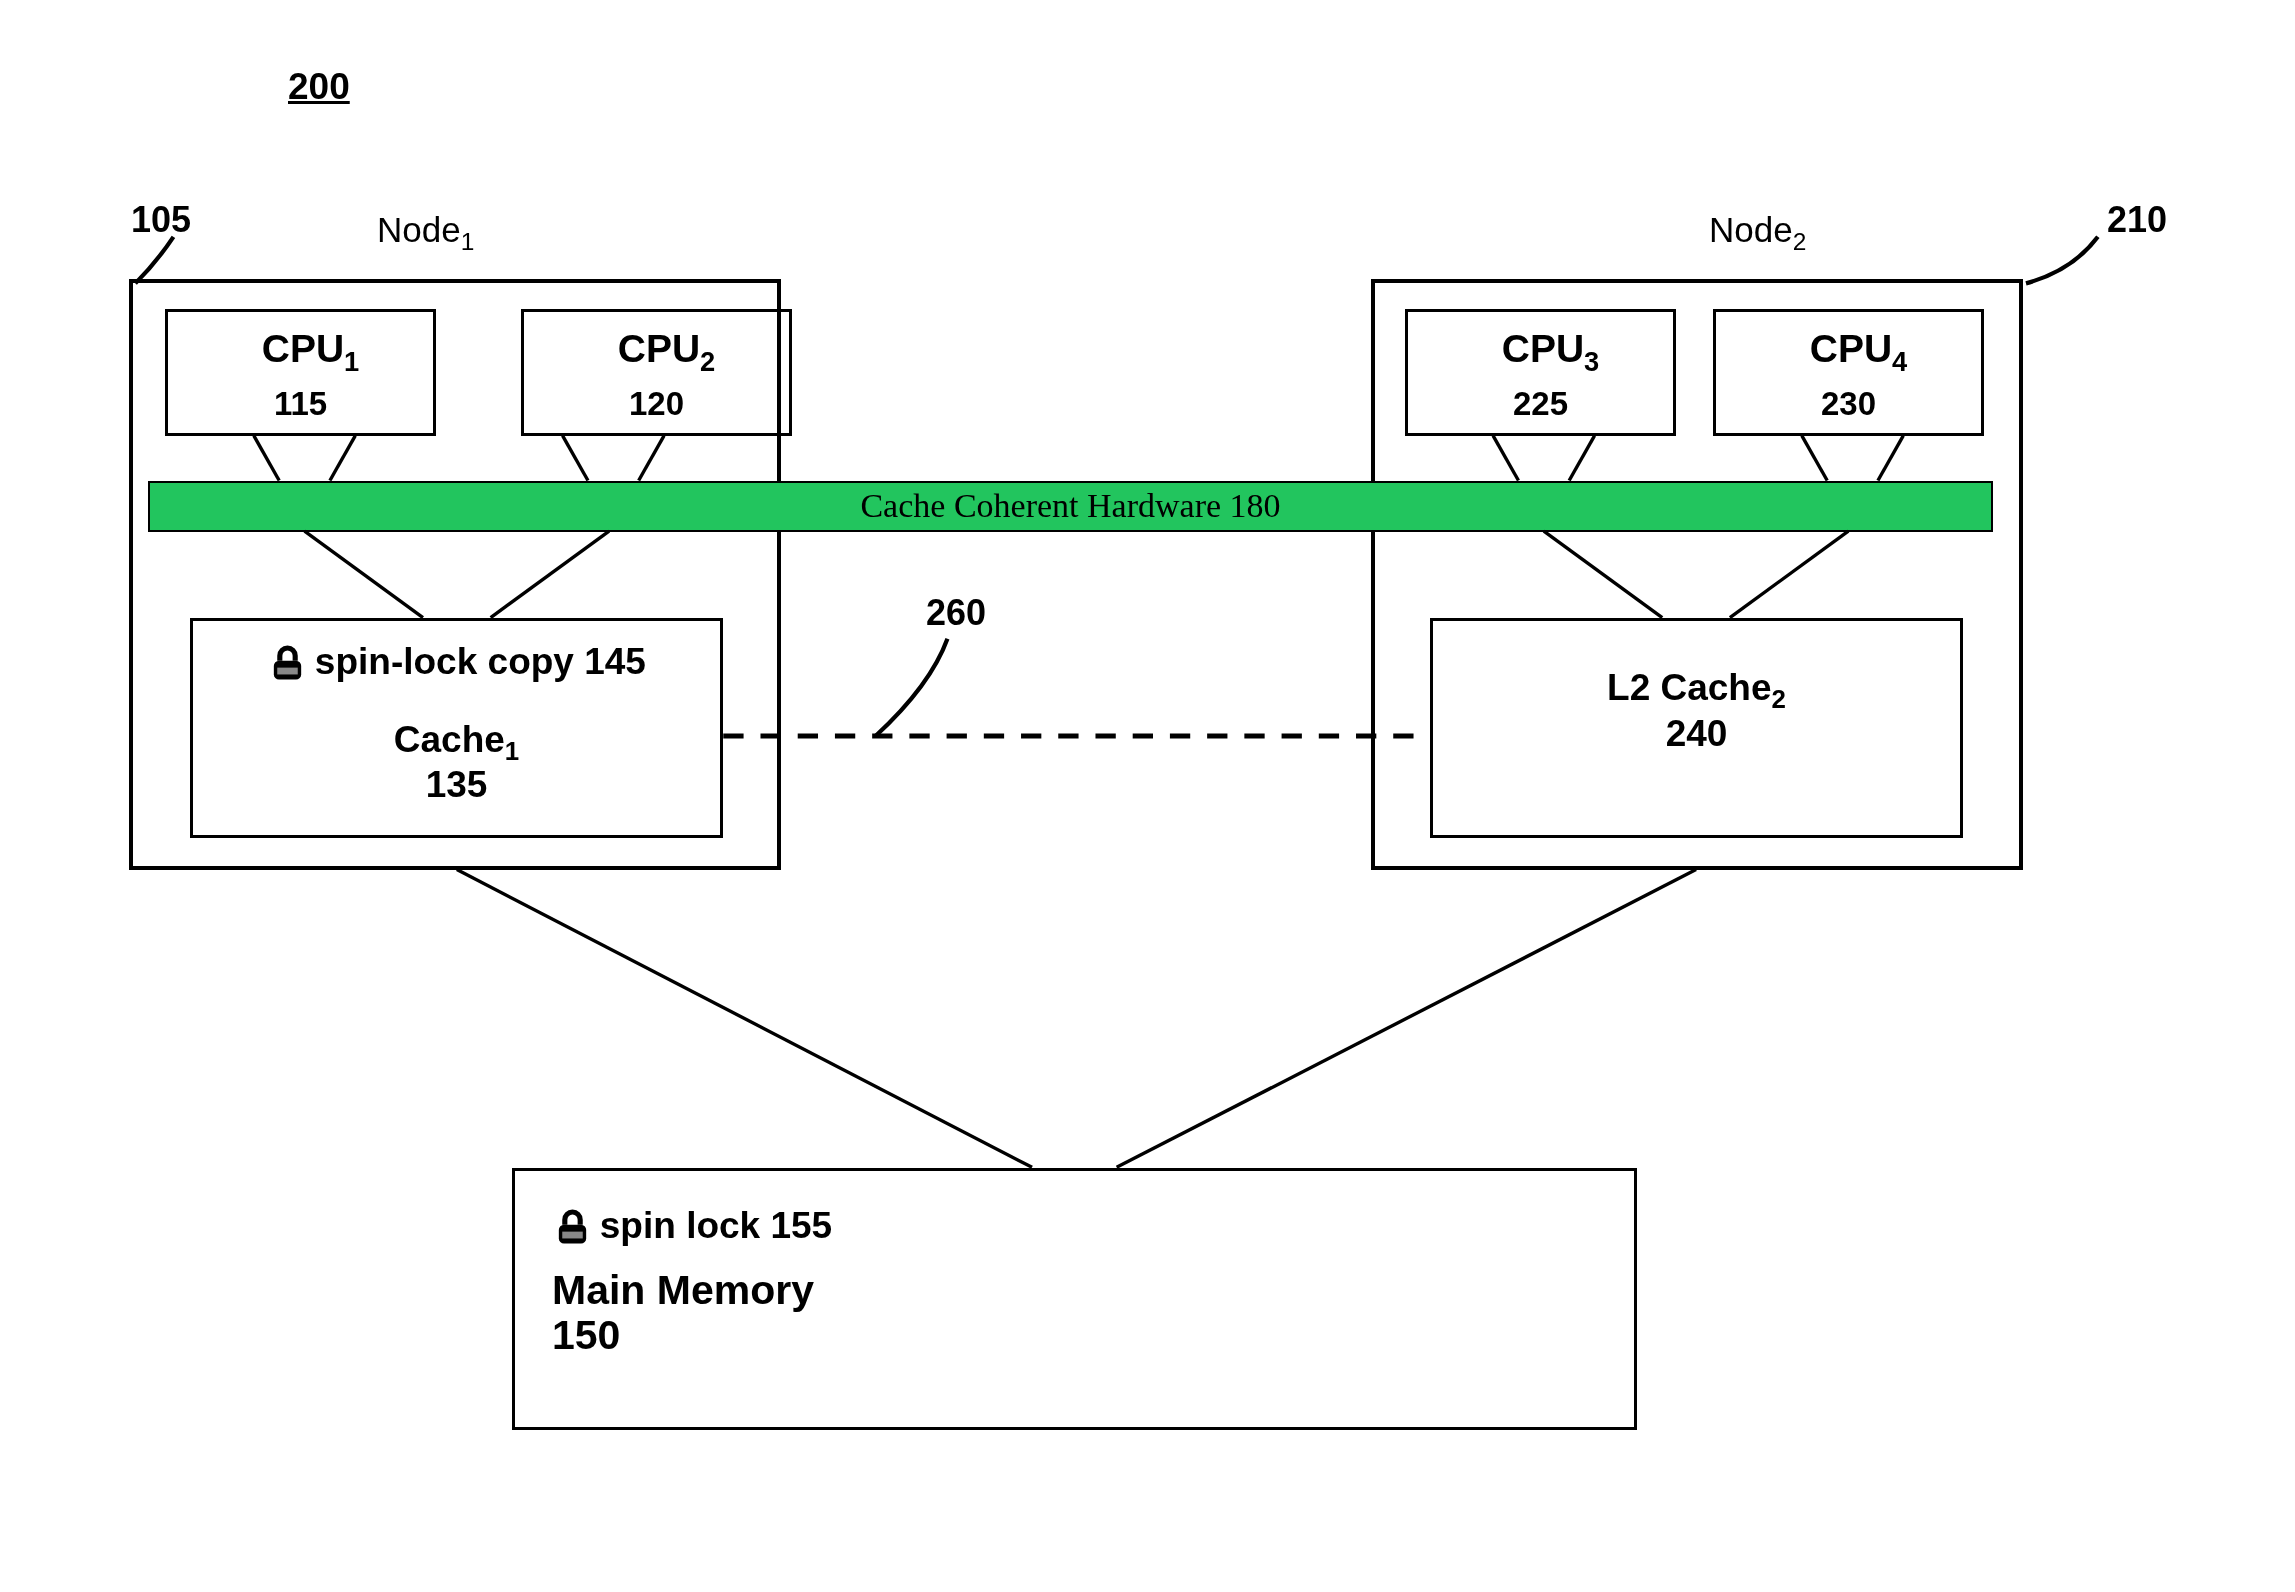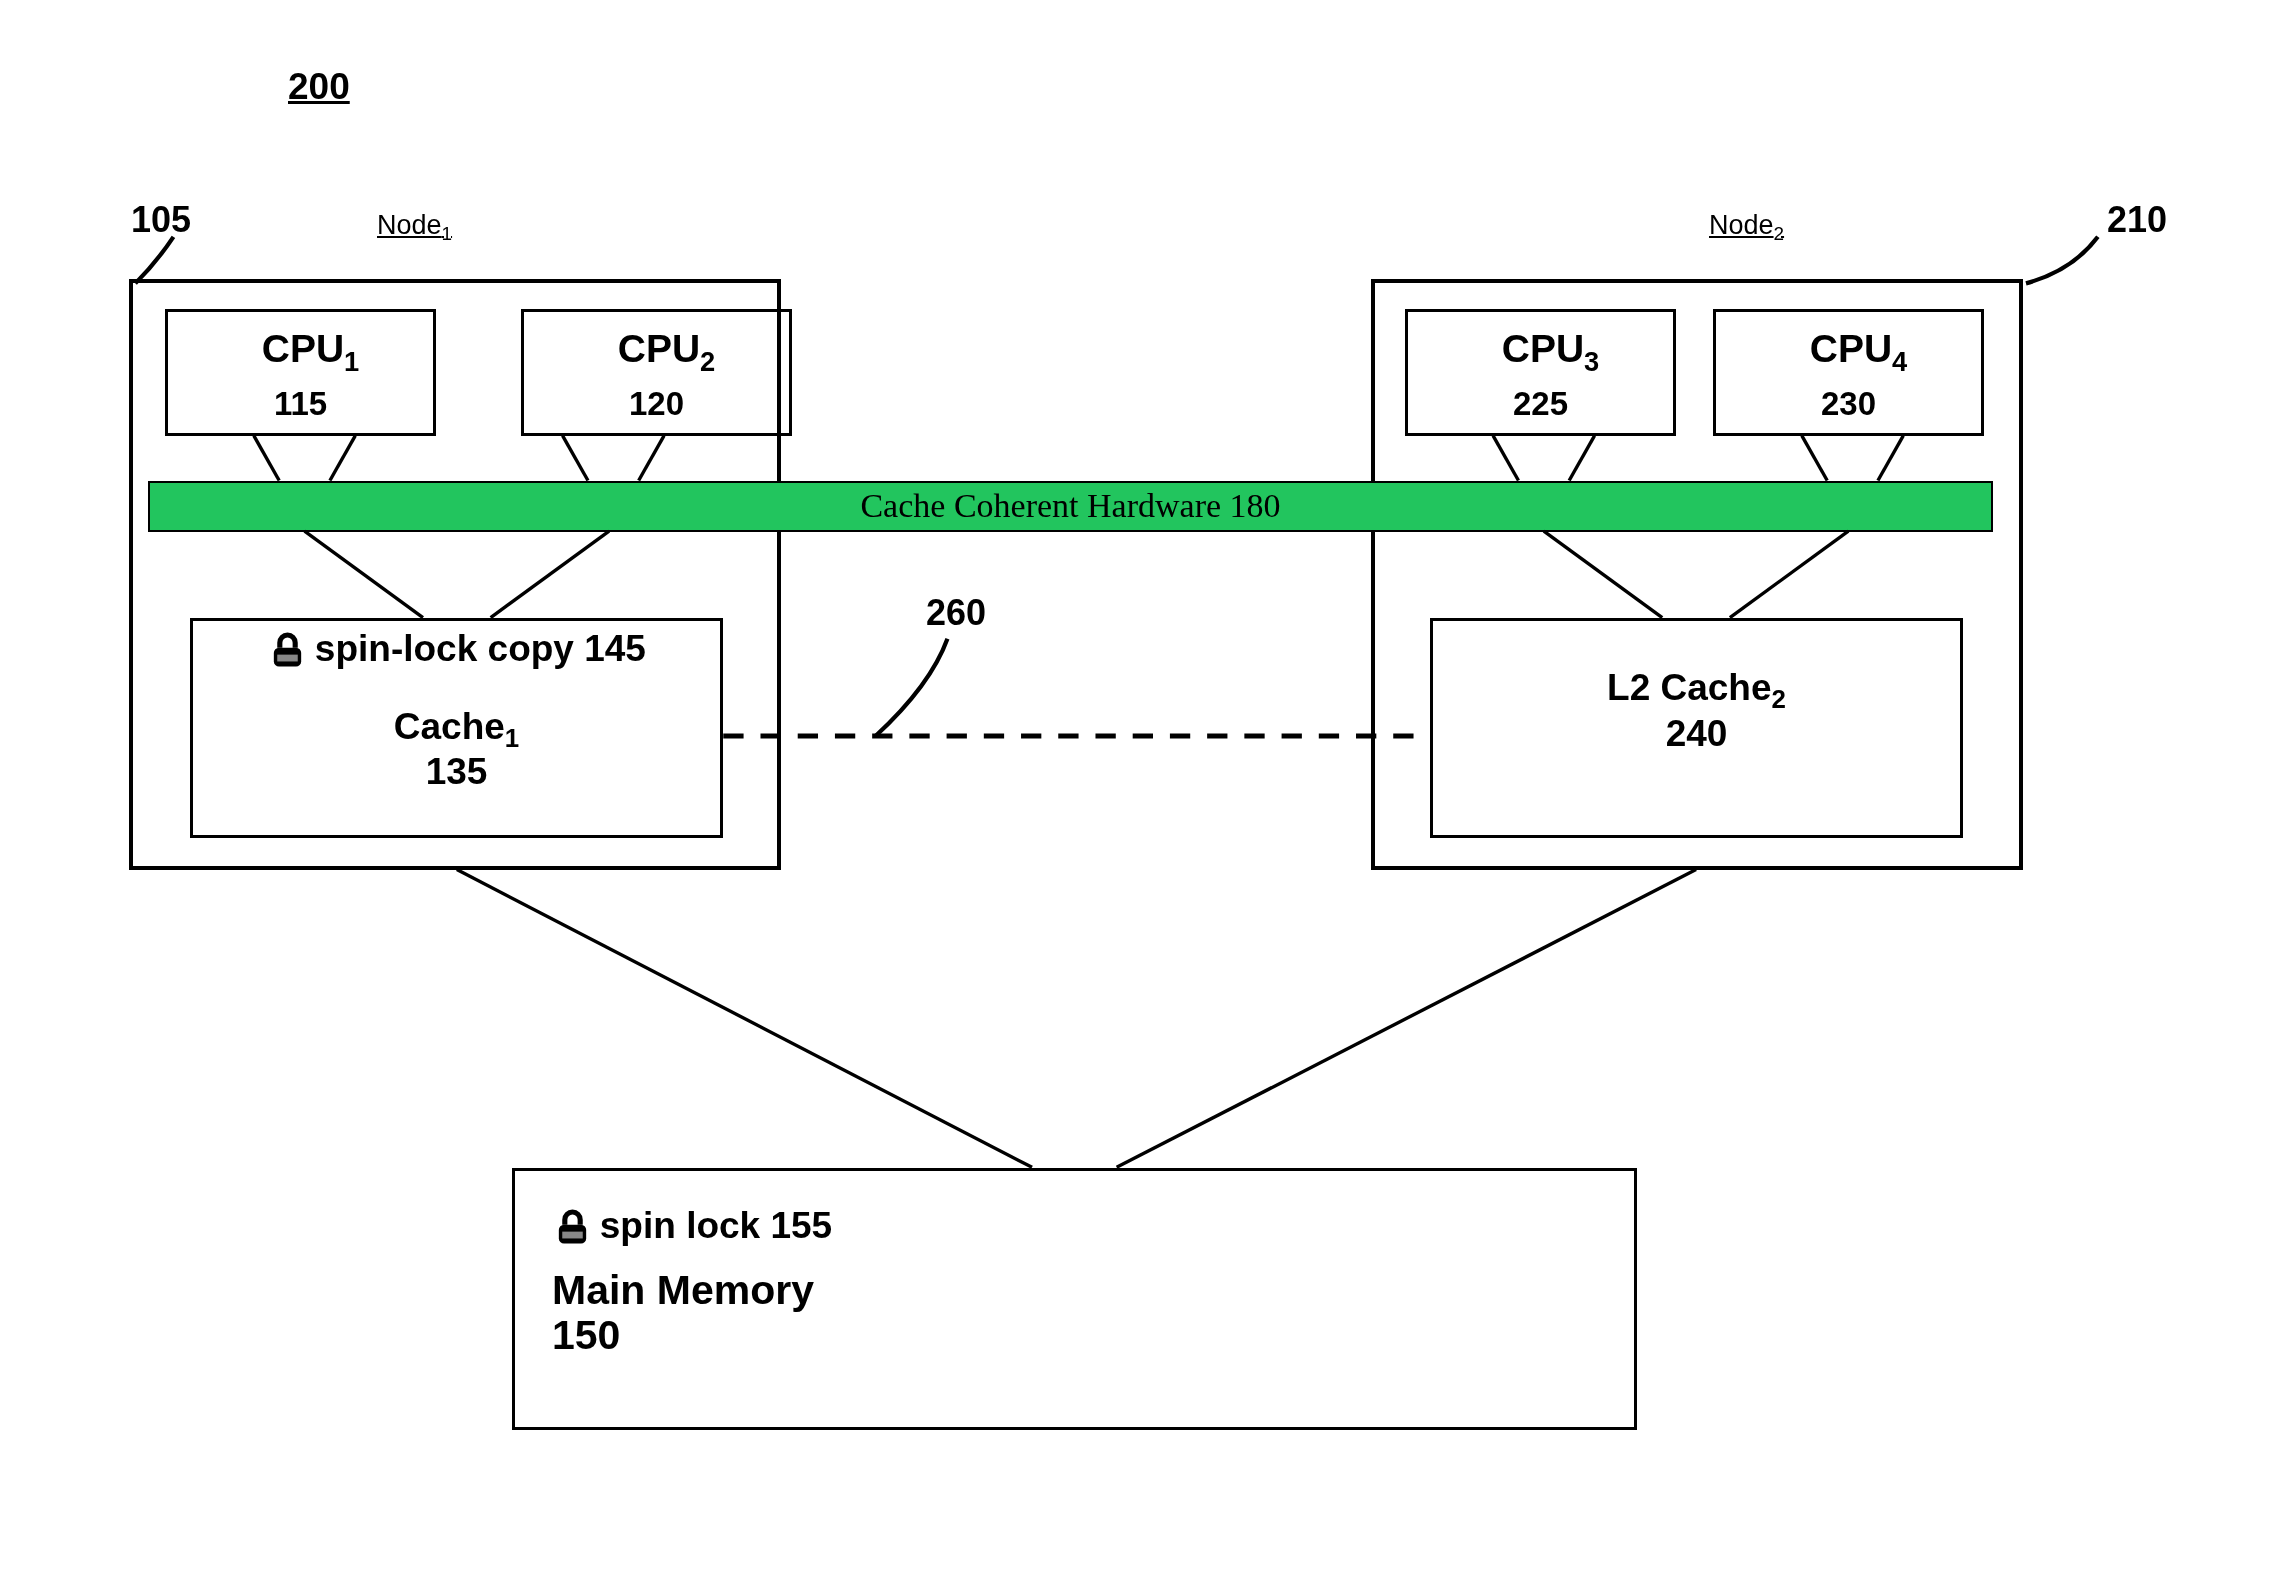--- a/index.html
+++ b/index.html
@@ -19,23 +19,22 @@
     font-size: 37px;
     text-decoration: underline;
   }
   .callout {
     position: absolute;
     font-weight: bold;
     font-size: 36px;
   }
   .node-title {
     position: absolute;
-    font-size: 27px;
+    font-size: 35px;
     font-weight: 500;
-    text-decoration: underline;
   }
   .node-box {
     position: absolute;
     border: 4.2px solid #000;
     box-sizing: border-box;
   }
   .cpu-box {
     position: absolute;
     border: 3.4px solid #000;
     box-sizing: border-box;
@@ -146,21 +145,21 @@
   <div class="cpu-box" style="left:1713px; top:309px; width:271px; height:127px;">
     <div class="cpu-label">
       <span>CPU</span><sub>4</sub>
     </div>
     <div class="cpu-ref">230</div>
   </div>
 
   <div class="cch-bar" style="left:148px; top:481px; width:1845px; height:51px;">Cache Coherent Hardware 180</div>
 
   <div class="cache-box" style="left:190px; top:618px; width:533px; height:220px;">
-    <div style="margin-top:7px;">
+    <div style="margin-top:20px;">
       <span class="spin-label">
         <span class="lock-icon">
           <svg viewBox="0 0 48 48">
             <path d="M24 4 a12 12 0 0 1 12 12 v6 h-6 v-6 a6 6 0 0 0 -12 0 v6 h-6 v-6 a12 12 0 0 1 12 -12 z" fill="#000"></path>
             <rect x="8" y="22" width="32" height="22" rx="6" fill="#000"></rect>
             <rect x="12" y="30" width="24" height="8" fill="#888"></rect>
           </svg>
         </span>
         <span>spin-lock copy 145</span>
       </span>

